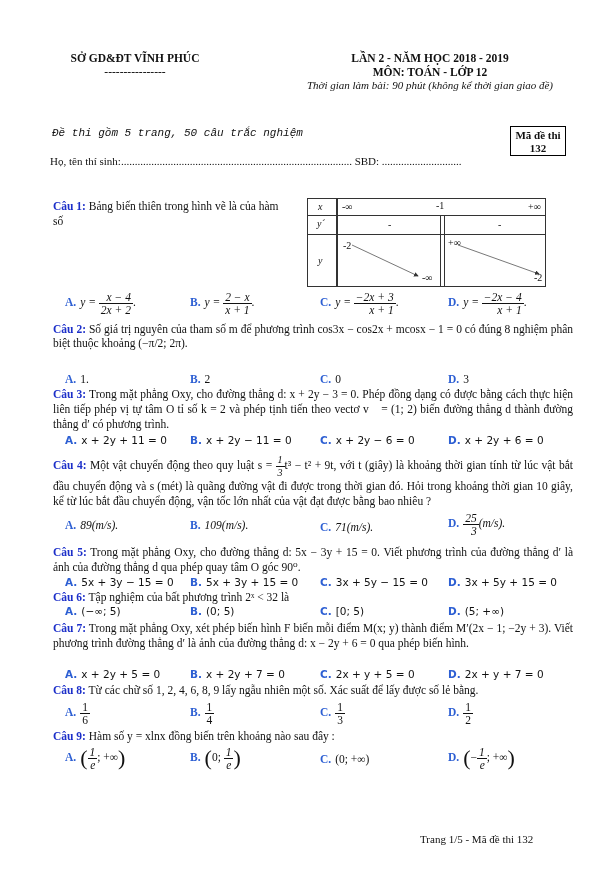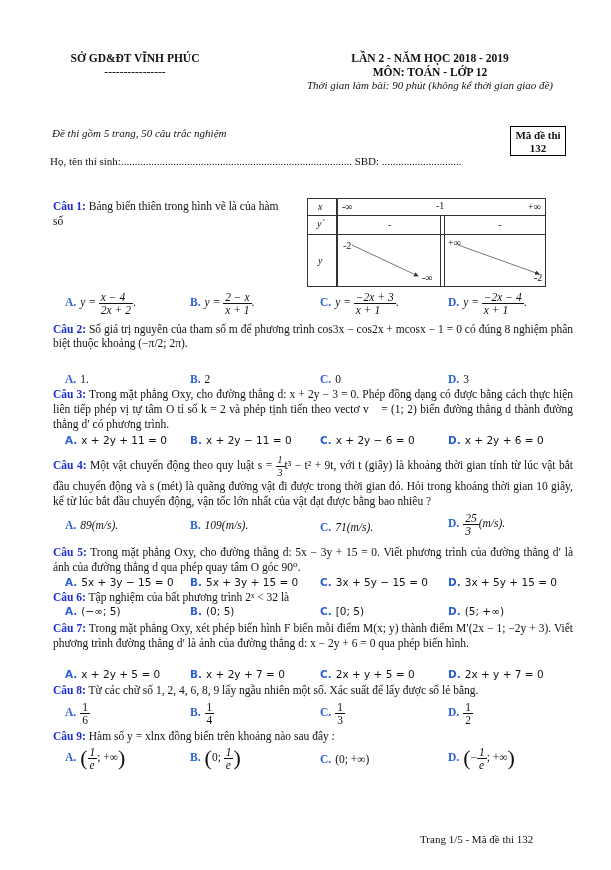--- a/index.html
+++ b/index.html
@@ -1,29 +1,29 @@
 <!DOCTYPE html>
 <html><head>
 <meta charset="utf-8">
 <style>
   html,body{margin:0;padding:0;background:#fff;}
   body{width:611px;height:870px;position:relative;overflow:hidden;font-family:"Liberation Serif","DejaVu Serif",serif;color:#111;font-size:11.5px;}
   .abs{position:absolute;}
   .hdr-l{left:40px;top:52px;width:190px;text-align:center;font-weight:bold;font-size:11.5px;line-height:13px;}
   .hdr-r{left:260px;top:52px;width:340px;text-align:center;font-weight:bold;font-size:11.5px;line-height:13.5px;}
   .hdr-r .it{font-weight:normal;font-style:italic;font-size:11px;}
-  .note{left:52px;top:127px;font-style:italic;font-size:11px;}
+  .note{left:52px;top:127px;font-style:italic;font-size:11px;font-family:Liberation Mono, monospace;}
   .code-box{left:510px;top:126px;width:56px;height:30px;border:1.5px solid #000;text-align:center;font-weight:bold;font-size:11px;line-height:13px;padding-top:2px;box-sizing:border-box;}
   .name-line{left:50px;top:155px;font-size:11px;}
   .q{position:absolute;left:53px;width:520px;line-height:15px;font-size:11.5px;text-align:justify;}
   .ql{color:#1c2fc9;font-weight:bold;}
   .opt{position:absolute;font-size:11.5px;white-space:nowrap;}
   .ol{color:#2d5fd3;font-weight:bold;margin-right:4px;}
   .mono{font-family:"DejaVu Sans","Liberation Sans",sans-serif;font-size:10.5px;}
-  .frac{display:inline-block;vertical-align:middle;text-align:left;font-style:italic;line-height:12px;}
+  .frac{display:inline-block;vertical-align:middle;text-align:right;font-style:italic;line-height:12px;}
   .frac .n{display:block;border-bottom:1px solid #111;padding:0 2px;}
   .frac .d{display:block;padding:0 2px;}
   .paren{font-size:22px;vertical-align:middle;font-weight:normal;}
   
   .vt{left:307px;top:198px;width:239px;height:89px;border:1px solid #333;box-sizing:border-box;}
   .vt .row1{position:absolute;left:0;top:0;width:100%;height:16px;border-bottom:1px solid #333;}
   .vt .row2{position:absolute;left:0;top:16px;width:100%;height:19px;border-bottom:1px solid #333;}
   .vt .colsep{position:absolute;left:28px;top:0;width:1.5px;height:100%;background:#333;}
   .vt .dbl{position:absolute;left:132px;top:16px;width:3px;height:72px;border-left:1px solid #333;border-right:1px solid #333;}
   .vt span{position:absolute;font-size:10px;font-family:"Liberation Serif",serif;}

